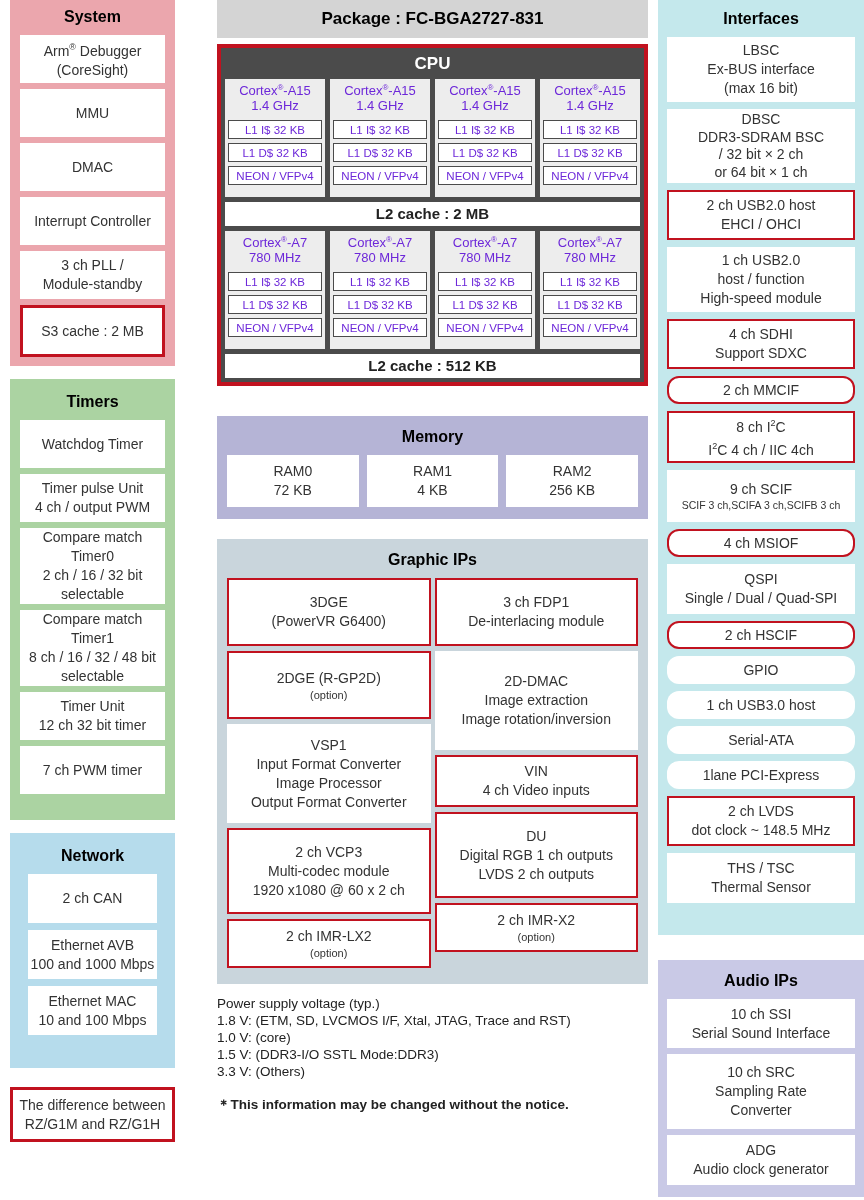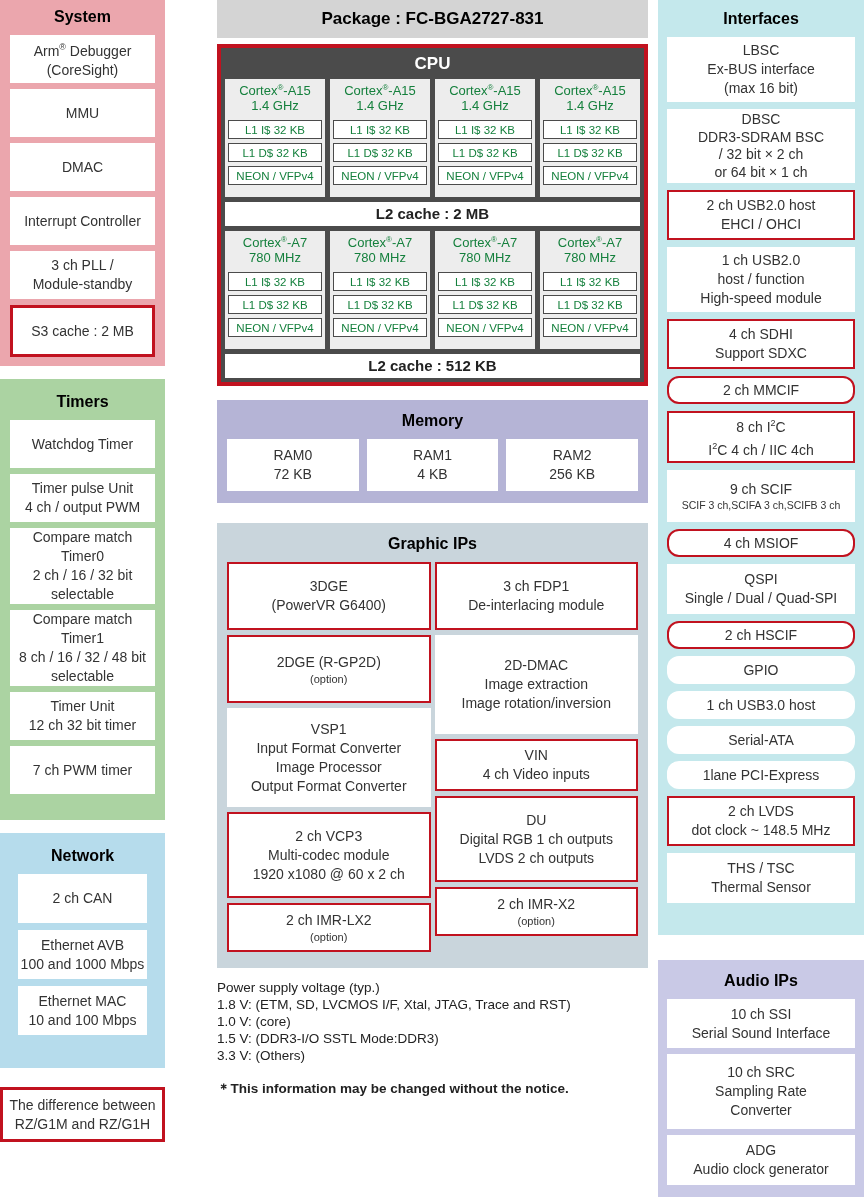--- a/index.html
+++ b/index.html
@@ -13,21 +13,21 @@
     --memory-bg: #b5b4d6;
     --graphics-bg: #c9d5dc;
     --package-bg: #d4d4d4;
     --cpu-bg: #4b4b4b;
     --core-bg: #ededed;
     --text: #333333;
   }
   body { font-family: "Liberation Sans", "DejaVu Sans", sans-serif; background: #fff; }
   .page { position: relative; width: 864px; height: 1200px; background: #fff; color: var(--text); overflow: hidden; }
   .col { position: absolute; top: 0; }
-  .col-left  { left: 0;   width: 165px; }
+  .col-left  { left: 10px;   width: 165px; }
   .col-mid   { left: 217px; width: 431px; }
   .col-right { left: 658px; width: 206px; }
 
   .panel-title { font-size: 16px; font-weight: bold; color: #000; text-align: center; margin: 2px 0 9px; }
   .stack { display: flex; flex-direction: column; gap: 6px; }
 
   .bx { background: #fff; display: flex; flex-direction: column; justify-content: center; text-align: center; font-size: 14px; line-height: 19px; }
   .bx.red { border: 2.5px solid var(--red); }
   .bx sup { font-size: 9px; }
 
@@ -44,30 +44,30 @@
   .network .bx { min-height: 49px; }
   .legend { margin-top: 19px; border: 3px solid var(--red); background: #fff; min-height: 55px;
             display: flex; flex-direction: column; justify-content: center; text-align: center;
             font-size: 14px; line-height: 19px; }
 
   
   .package-bar { height: 38px; background: var(--package-bg); display: flex; align-items: center; justify-content: center; font-weight: bold; font-size: 17px; color: #000; }
   .cpu-block { margin-top: 6px; background: var(--cpu-bg); border: 4px solid var(--red); padding: 3px 4px 4px; }
   .cpu-title { color: #fff; font-weight: bold; font-size: 17px; text-align: center; height: 26px; line-height: 26px; }
   .core-row { display: flex; gap: 5px; margin-top: 2px; }
-  .core { flex: 1; background: var(--core-bg); padding-top: 4px; height: 118px; color: #15803d; }
+  .core { flex: 1; background: var(--core-bg); padding-top: 4px; height: 118px; color: #6d28d9; }
   .core-name { font-size: 13px; text-align: center; white-space: nowrap; }
   .core-name sup { font-size: 8px; }
   .core-freq { font-size: 13px; text-align: center; margin-bottom: 7px; }
   .core-sub { margin: 0 3px 4px; background: #fff; border: 1px solid #4b4b4b; font-size: 11.5px;
               height: 19px; display: flex; align-items: center; justify-content: center; white-space: nowrap; }
   .l2bar { margin: 5px 0; background: #fff; height: 24px; line-height: 24px; text-align: center; font-weight: bold; font-size: 15px; color: #222; }
   .l2bar.last { margin-bottom: 0; }
 
-  .memory { margin-top: 14px; background: var(--memory-bg); padding: 10px 10px 12px; }
+  .memory { margin-top: 30px; background: var(--memory-bg); padding: 10px 10px 12px; }
   .ram-row { display: flex; gap: 8px; }
   .ram { flex: 1; background: #fff; height: 52px; display: flex; flex-direction: column; justify-content: center; text-align: center; font-size: 14px; line-height: 19px; }
 
   .graphics { margin-top: 20px; background: var(--graphics-bg); padding: 10px 10px 16px; }
   .gcols { display: flex; gap: 4px; }
   .gcol { flex: 1; display: flex; flex-direction: column; gap: 5px; }
   .g49 { height: 49px; } .g50 { height: 68px; } .g52 { height: 52px; } .g86 { height: 86px; } .g99 { height: 99px; }
   .opt { font-size: 11px; line-height: 14px; }
 
   .power { margin-top: 11px; font-size: 13.5px; line-height: 17px; color: #222; }

